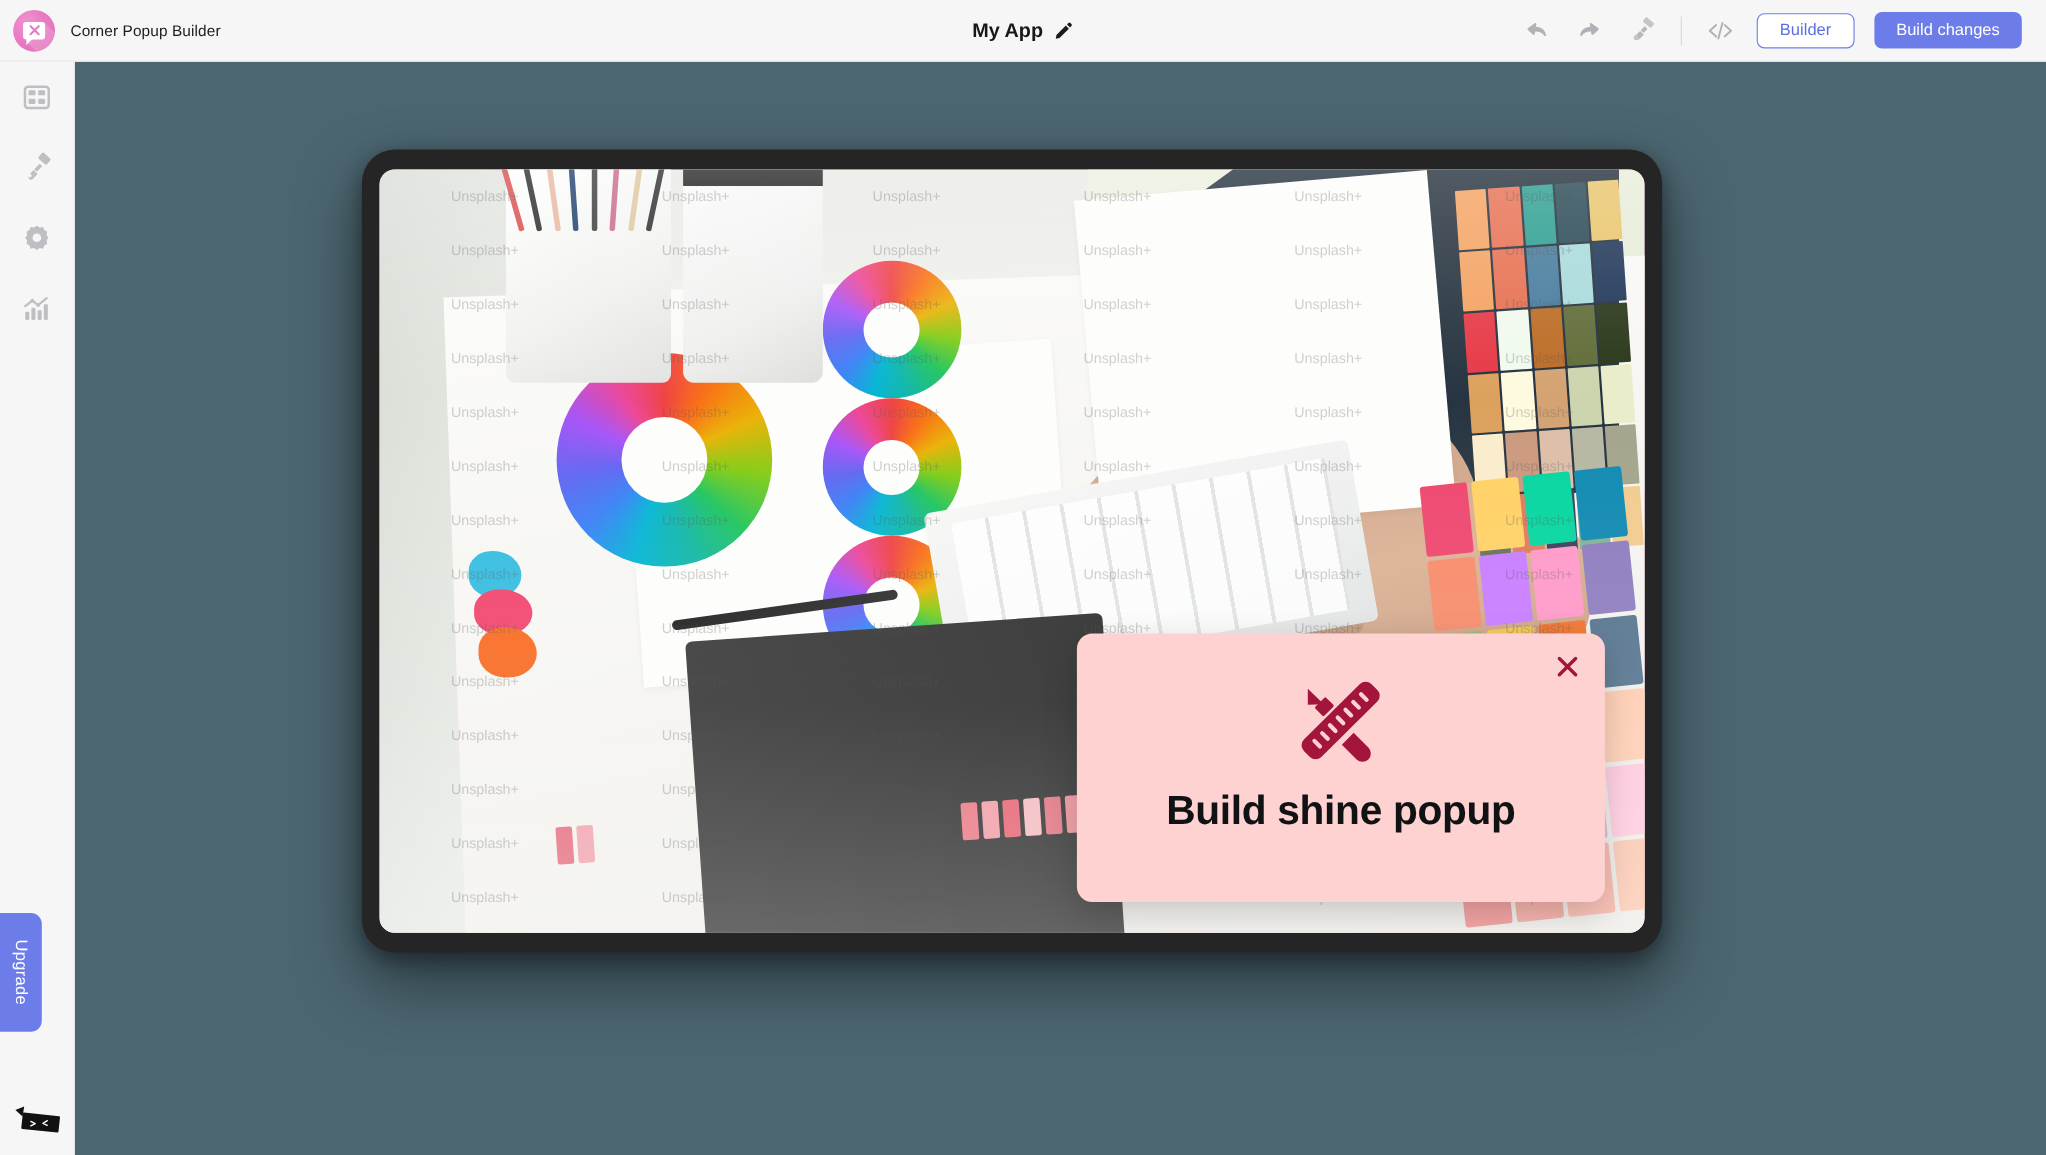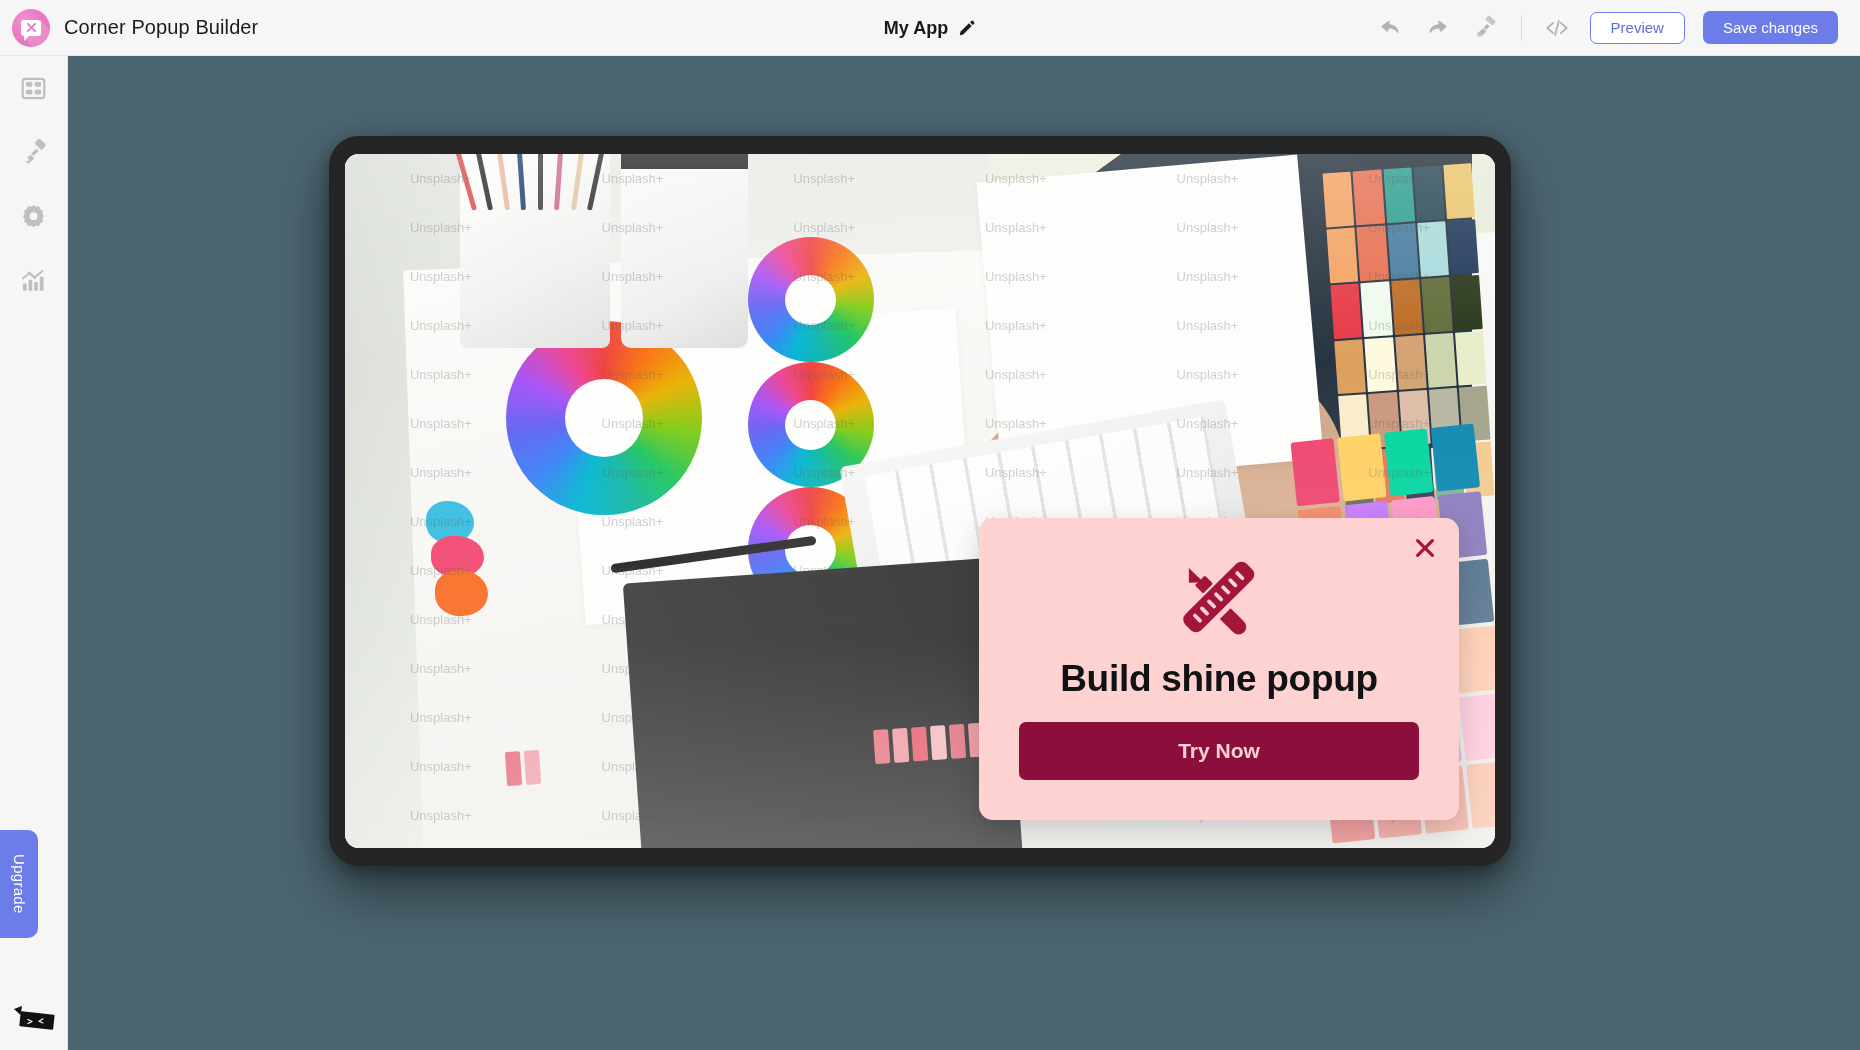--- a/index.html
+++ b/index.html
@@ -32,21 +32,21 @@
   }
   .brand-logo .bubble:after {
     content: ""; position: absolute; bottom: -5px; left: 3px;
     border-left: 6px solid #fff; border-bottom: 6px solid transparent;
   }
   .brand-logo .bubble svg { display: block; }
   .brand-logo .shade {
     position: absolute; right: -2px; bottom: -2px; width: 24px; height: 24px;
     background: rgba(255,255,255,.16); transform: rotate(45deg);
   }
-  .brand-title { font-size: 20px; color: #1c1c1e; letter-spacing: .1px; }
+  .brand-title { font-size: 14px; color: #1c1c1e; letter-spacing: .1px; }
 
   .doc-title {
     position: absolute; left: 0; right: 0; top: 0; height: 56px;
     display: flex; align-items: center; justify-content: center; gap: 10px;
     pointer-events: none;
   }
   .doc-title > * { pointer-events: auto; }
   .doc-title-text { font-size: 18px; font-weight: 600; color: #17181c; }
   .doc-title-edit { width: 18px; height: 18px; display: block; }
 
@@ -349,22 +349,22 @@
       </svg>
     </button>
     <div class="divider-v"></div>
     <button class="icon-btn">
       <svg width="26" height="24" viewBox="0 0 28 24">
         <path d="M9.8 6.4 L3.6 12 l6.2 5.6" fill="none" stroke="#b0b2b6" stroke-width="1.9" stroke-linecap="round" stroke-linejoin="round"></path>
         <path d="M18.2 6.4 L24.4 12 l-6.2 5.6" fill="none" stroke="#b0b2b6" stroke-width="1.9" stroke-linecap="round" stroke-linejoin="round"></path>
         <path d="M16 4.4 L12 19.6" fill="none" stroke="#b0b2b6" stroke-width="1.9" stroke-linecap="round"></path>
       </svg>
     </button>
-    <button class="btn-preview">Preview</button>
-    <button class="btn-save">Save changes</button>
+    <button class="btn-preview">Builder</button>
+    <button class="btn-save">Build changes</button>
   </div>
 </div>
 
 <div class="sidebar">
 
   <div class="side-item">
     <svg width="27" height="27" viewBox="0 0 24 24">
       <rect x="2.4" y="3.4" width="19.2" height="17.2" rx="2.4" fill="none" stroke="#bdbfc3" stroke-width="2"></rect>
       <rect x="5.3" y="6.3" width="5.6" height="4.1" rx="1" fill="#bdbfc3"></rect>
       <rect x="13.1" y="6.3" width="5.6" height="4.1" rx="1" fill="#bdbfc3"></rect>
@@ -658,18 +658,17 @@
             <path d="M41.2 18.2 L45.4 22.4"></path>
             <path d="M35.4 24.0 L39.6 28.2"></path>
             <path d="M29.6 29.8 L33.8 34.0"></path>
             <path d="M23.8 35.6 L28.0 39.8"></path>
             <path d="M18.0 41.4 L22.2 45.6"></path>
             <path d="M12.2 47.2 L16.4 51.4"></path>
           </g>
         </svg>
 
         <div class="popup-title">Build shine popup</div>
-        <button class="popup-cta">Try Now</button>
       </div>
 
     </div>
   </div>
 </div>
 
 </body></html>

